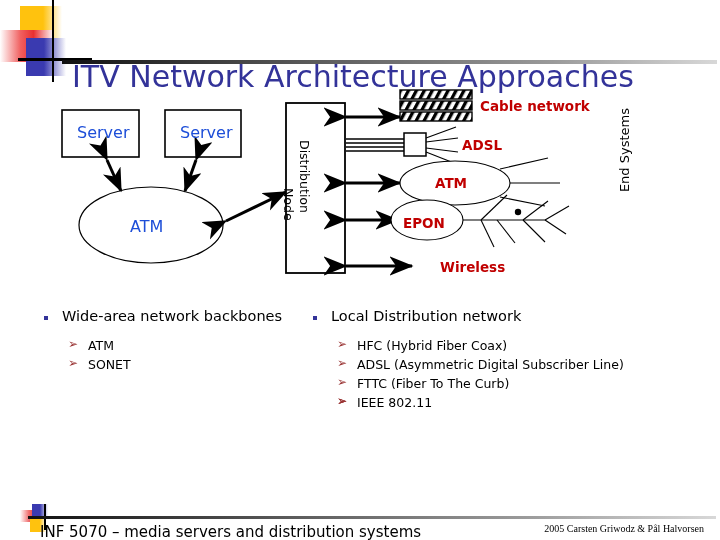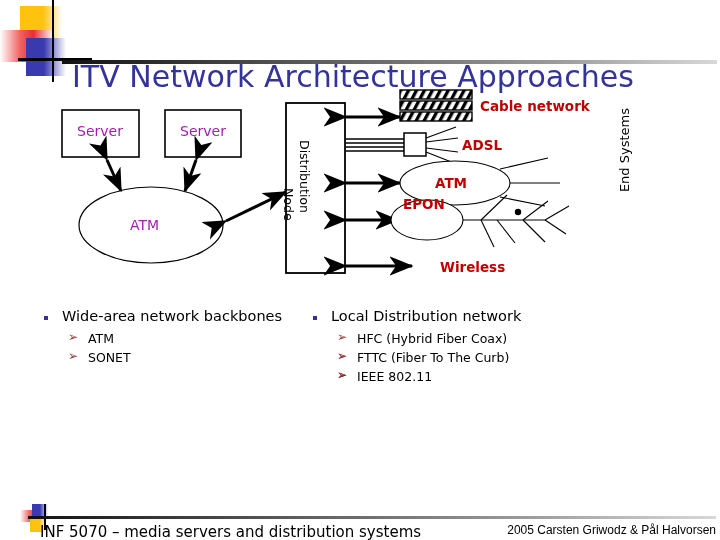--- a/index.html
+++ b/index.html
@@ -52,41 +52,41 @@
   
   .diagram { position: absolute; left: 0; top: 80px; width: 720px; height: 215px; }
   .diagram svg { display: block; }
   .dgm-label {
     position: absolute; font-size: 13.5px; color: #C00000;
     font-weight: bold; white-space: nowrap;
     font-family: "DejaVu Sans", sans-serif;
     text-align: right;
   }
   .box-label {
-    position: absolute; font-size: 14px; color: #a21caf;
+    position: absolute; font-size: 16px; color: #1d4ed8;
     white-space: nowrap; font-family: "DejaVu Sans", sans-serif;
   }
   .rot-label {
     position: absolute; font-size: 13px; color: #000000;
     white-space: nowrap; font-family: "DejaVu Sans", sans-serif;
     writing-mode: vertical-rl;
     transform: rotate(180deg);
   }
   .rot-label-dn {
     position: absolute; font-size: 12.5px; color: #000000;
     white-space: nowrap; font-family: "DejaVu Sans", sans-serif;
     writing-mode: vertical-rl;
     text-align: center;
     line-height: 1.15;
   }
 
   
   .bul-col { position: absolute; }
   .bul-l1 {
-    position: relative; padding-left: 26px; margin-bottom: 5px;
+    position: relative; padding-left: 26px; margin-bottom: 12px;
     font-size: 14.5px; color: #000000; line-height: 1.22;
     font-family: "DejaVu Sans", sans-serif;
   }
   .bul-l1::before {
     content: ""; position: absolute; left: 8px; top: 8px;
     width: 4px; height: 4px; background: #333399;
   }
   .bul-l2 {
     position: relative; padding-left: 30px; margin-top: 3px;
     font-size: 12.5px; color: #000000; line-height: 1.3;
@@ -117,22 +117,22 @@
     background: linear-gradient(to right, #3A3AB0 50%, #ffffff 100%);
   }
   .footer-logo .f-cross-v {
     position: absolute; left: 30px; top: 0px; width: 2px; height: 26px; background: #000000;
   }
   .footer-text-l {
     position: absolute; left: 40px; top: 523px; font-size: 15px; color: #000000;
     font-family: "DejaVu Sans", sans-serif; white-space: nowrap;
   }
   .footer-text-r {
-    position: absolute; right: 4px; top: 523px; font-size: 12px; color: #000000;
-    font-family: Liberation Sans, sans-serif; white-space: nowrap;
+    position: absolute; right: 16px; top: 523px; font-size: 10px; color: #000000;
+    font-family: Liberation Serif, serif; white-space: nowrap;
   }
 </style>
 </head>
 <body>
 
 <div class="logo">
   <div class="sq-yellow"></div>
   <div class="sq-red"></div>
   <div class="sq-blue"></div>
   <div class="cross-v"></div>
@@ -213,21 +213,21 @@
   <div class="box-label" style="left:77px;  top:43px;">Server</div>
   <div class="box-label" style="left:180px; top:43px;">Server</div>
   <div class="box-label" style="left:130px; top:137px;">ATM</div>
 
   <div class="rot-label-dn" style="left:297px; top:60px;">Distribution</div>
   <div class="rot-label-dn" style="left:281px; top:108px;">Node</div>
 
   <div class="dgm-label" style="left:480px; top:18px;">Cable network</div>
   <div class="dgm-label" style="left:462px; top:57px;">ADSL</div>
   <div class="dgm-label" style="left:435px; top:95px;">ATM</div>
-  <div class="dgm-label" style="left:403px; top:116px;">EPON</div>
+  <div class="dgm-label" style="left:403px; top:135px;">EPON</div>
   <div class="dgm-label" style="left:440px; top:179px;">Wireless</div>
 
   <div class="rot-label" style="left:617px; top:28px;">End Systems</div>
 </div>
 
 <div class="bul-col" style="left:36px; top:308px; width:260px;">
   <div class="bul-l1">Wide-area network backbones</div>
   <div class="sub-list">
     <div class="bul-l2">
       <span class="arw">➢</span>
@@ -242,20 +242,21 @@
 
 <div class="bul-col" style="left:305px; top:308px; width:410px;">
   <div class="bul-l1">Local Distribution network</div>
   <div class="sub-list">
     <div class="bul-l2">
       <span class="arw">➢</span>
       <span>HFC (Hybrid Fiber Coax)</span>
     </div>
     <div class="bul-l2">
       <span class="arw">➢</span>
+      <span>ADSL (Asymmetric Digital Subscriber Line)</span>
     </div>
     <div class="bul-l2">
       <span class="arw">➢</span>
       <span>FTTC (Fiber To The Curb)</span>
     </div>
     <div class="bul-l2">
       <span class="arw">➢</span>
     </div>
     <div class="bul-l2">
       <span class="arw">➢</span>

